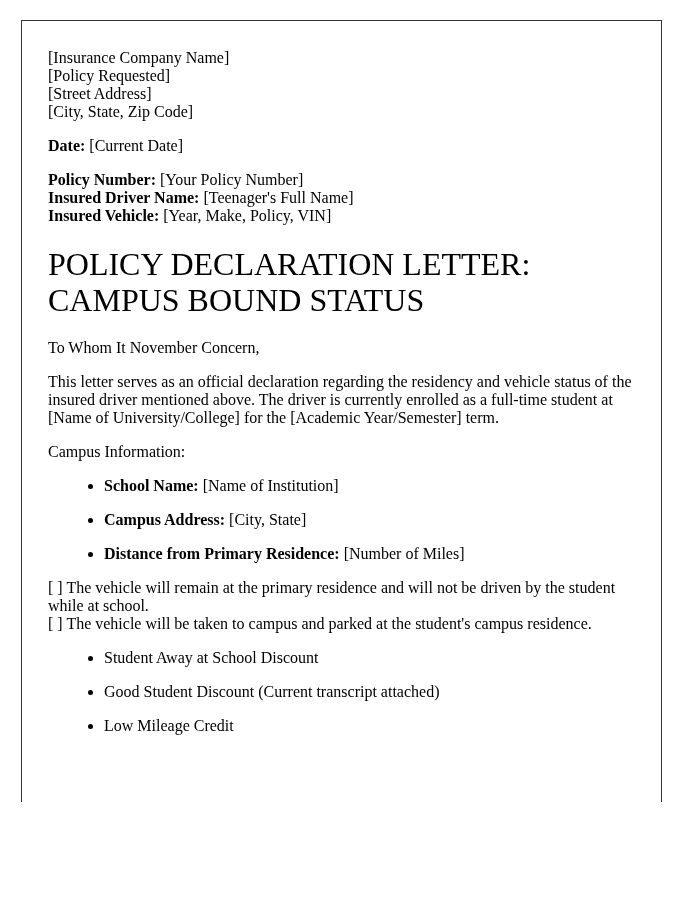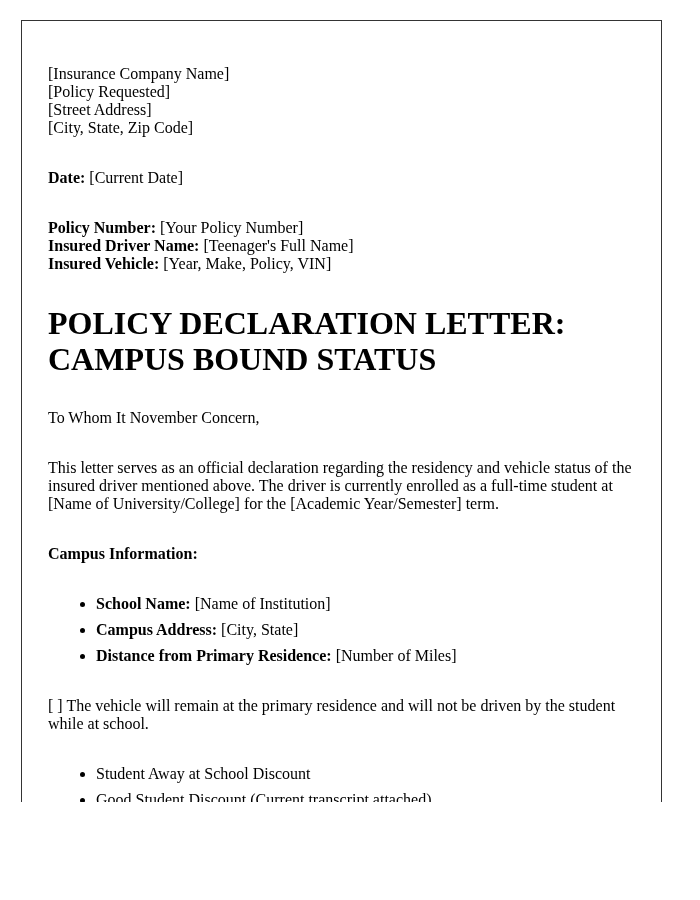--- a/index.html
+++ b/index.html
@@ -24,35 +24,35 @@
     width: 641px;
     height: 782px;
     box-sizing: border-box;
     border: 1px solid #343434;
     border-bottom: none;
     padding: 12px 26px 0 26px;
     overflow: hidden;
     background: #ffffff;
   }
   .block, p {
-    margin: 32px 0;
+    margin: 16px 0;
   }
   h1 {
     font-size: 32px;
     line-height: 36px;
-    font-weight: bold;
+    font-weight: normal;
     margin: 21px 0;
   }
   ul {
     margin: 16px 0;
     padding-left: 40px;
     list-style-type: disc;
   }
-  li { margin: 8px; }
-  .bold { font-weight: bold; }
+  li { margin: 16px; }
+  .bold { font-weight: normal; }
   .line { margin: 0; }
 </style>
 </head>
 <body>
 
 <div class="frame">
 
   <div class="block">
     <div class="line">[Insurance Company Name]</div>
     <div class="line">[Policy Requested]</div>
@@ -102,20 +102,24 @@
       <span>[Number of Miles]</span>
     </li>
   </ul>
 
 
   <div class="block">
     <div>
       <span>[ ]</span>
       <span>The vehicle will remain at the primary residence and will not be driven by the student while at school.</span>
     </div>
+    <div>
+      <span>[ ]</span>
+      <span>The vehicle will be taken to campus and parked at the student's campus residence.</span>
+    </div>
   </div>
 
 
 
   <ul>
     <li>Student Away at School Discount</li>
     <li>Good Student Discount (Current transcript attached)</li>
     <li>Low Mileage Credit</li>
   </ul>
 

